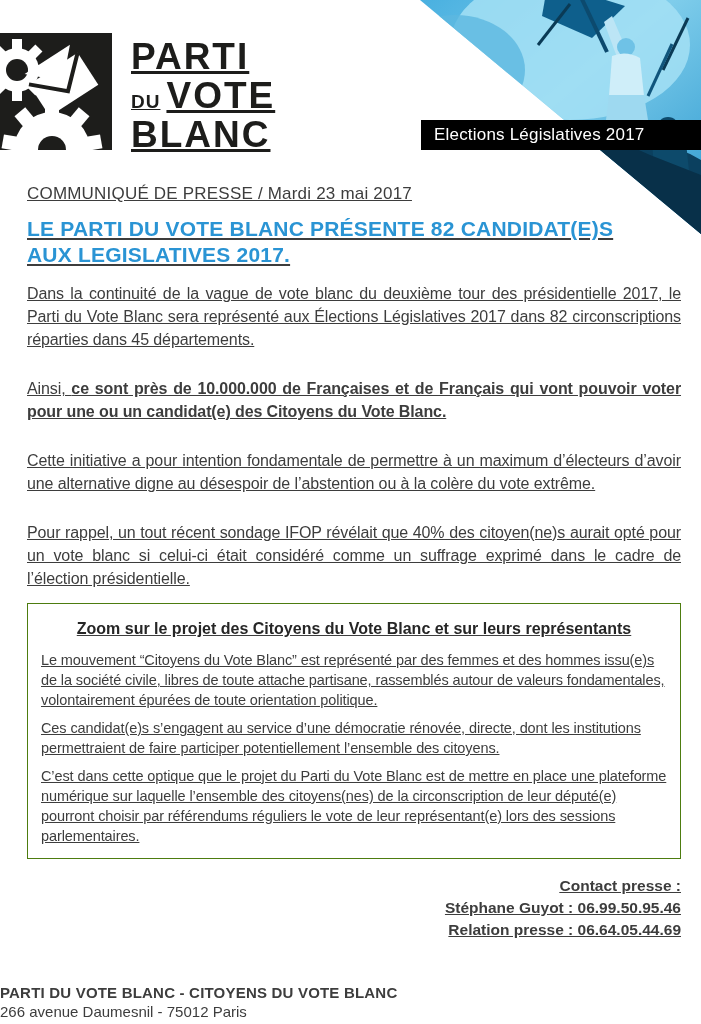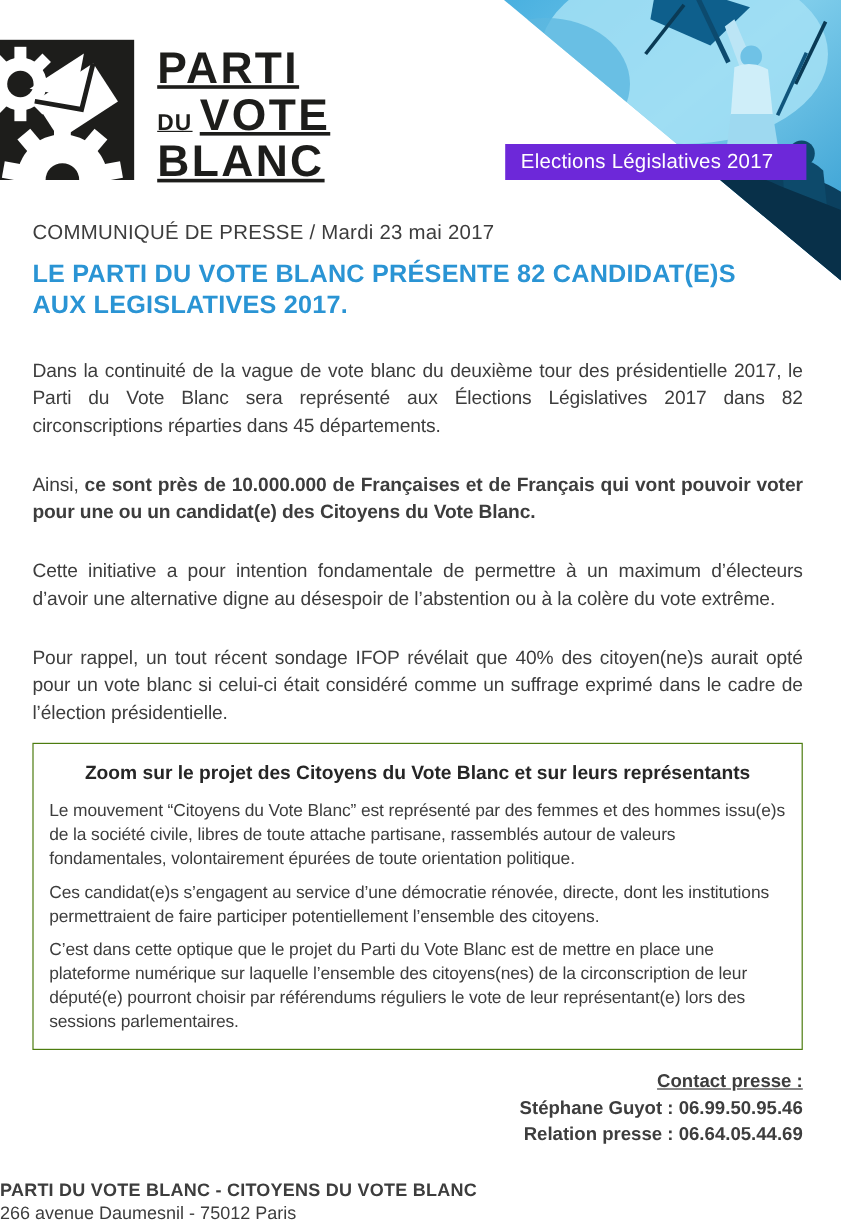--- a/index.html
+++ b/index.html
@@ -23,35 +23,35 @@
   .logo-word .row3 { margin-top:2px; }
 
   
   .hero {
     position:absolute; left:420px; top:0; width:281px; height:234px;
     clip-path:polygon(0 0, 100% 0, 100% 100%);
   }
   .hero svg { display:block; width:100%; height:100%; }
 
   .banner {
-    position:absolute; left:421px; top:120px; width:251px; height:30px;
-    background:#6d28d9; color:#ffffff;
+    position:absolute; left:421px; top:120px; width:280px; height:30px;
+    background:#000000; color:#ffffff;
     font-size:17px; line-height:30px; padding-left:13px;
     letter-spacing:0.2px; white-space:nowrap;
   }
 
   
-  .content { position:absolute; left:27px; right:32px; top:184px; }
+  .content { position:absolute; left:27px; right:20px; top:184px;text-decoration:underline; }
 
   .kicker { font-size:17px; line-height:20px; color:#3d3d3d; letter-spacing:0.2px; }
 
   .headline { margin-top:12px; color:#2a94d4; font-weight:bold; font-size:21px; line-height:26px; letter-spacing:0.2px; }
 
   .body-p { font-size:16px; line-height:23px; text-align:justify; letter-spacing:-0.1px; }
-  .p-first { margin-top:30px; }
+  .p-first { margin-top:14px; }
   .body-p + .body-p { margin-top:26px; }
   .bold { font-weight:bold; }
 
   .zoom-box {
     margin-top:13px;
     border:1px solid #4d7c0f;
     padding:14px 13px 12px 13px;
   }
   .zoom-box-title { text-align:center; font-weight:bold; font-size:16px; line-height:22px; color:#262626; }
   .zoom-box p { font-size:14.5px; line-height:20px; color:#3d3d3d; margin-top:8px; letter-spacing:-0.1px; }

